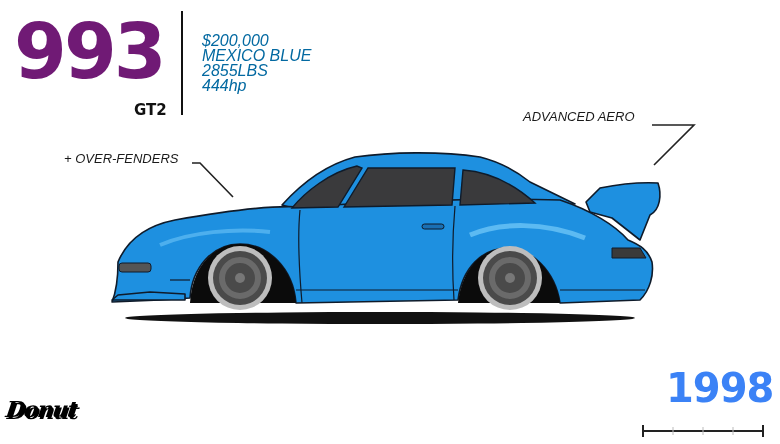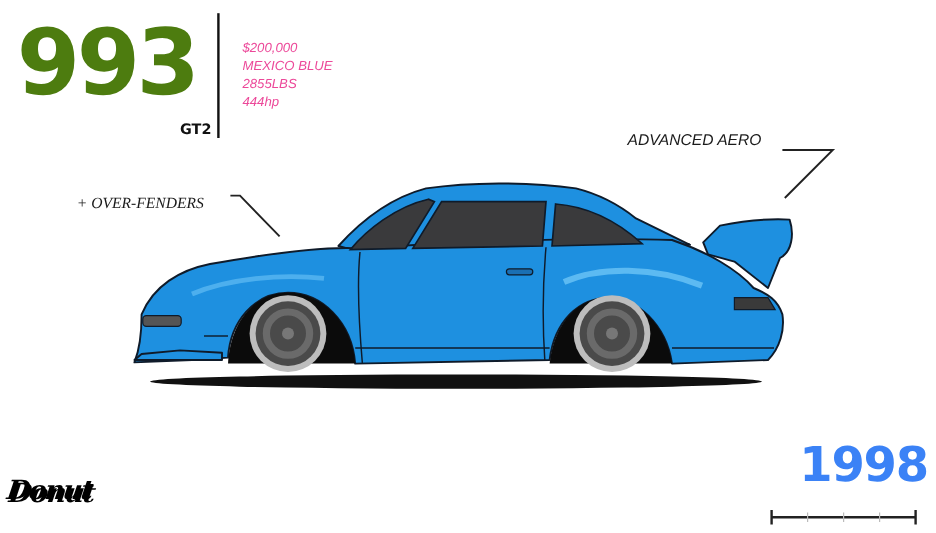--- a/index.html
+++ b/index.html
@@ -1,23 +1,23 @@
 <!DOCTYPE html>
 <html><head>
 <meta charset="utf-8">
 <style>
   html, body { margin:0; padding:0; background:#ffffff; }
   body { width:780px; height:444px; position:relative; overflow:hidden; font-family:"Liberation Sans", sans-serif; color:#111; }
-  .model { position:absolute; left:14px; top:14px; font-family:"DejaVu Sans", sans-serif; font-weight:bold; font-size:76px; letter-spacing:-3px; line-height:1; color:#4d7c0f; }
-  .variant { position:absolute; left:134px; top:101px; font-family:"DejaVu Sans", sans-serif; font-size:12px; font-weight:bold; color:#111;margin-left:16px; }
+  .model { position:absolute; left:14px; top:14px; font-family:"DejaVu Sans", sans-serif; font-weight:bold; font-size:76px; letter-spacing:-3px; line-height:1; color:#701a75; }
+  .variant { position:absolute; left:134px; top:101px; font-family:"DejaVu Sans", sans-serif; font-size:15px; font-weight:bold; color:#111; }
   .divider { position:absolute; left:181px; top:11px; width:2px; height:104px; background:#111; }
-  .specs { position:absolute; left:202px; top:33px; font-style:italic; font-size:11px; line-height:15px; color:#ec4899; }
+  .specs { position:absolute; left:202px; top:33px; font-style:italic; font-size:16px; line-height:15px; color:#0369a1; }
   .specs div { white-space:nowrap; }
   .callout { position:absolute; font-style:italic; font-size:13px; color:#1a1a1a; white-space:nowrap; }
-  .callout-fenders { left:64px; top:161px;font-family:Liberation Serif, serif; }
+  .callout-fenders { left:64px; top:151px; }
   .callout-aero { left:523px; top:109px;text-align:center; }
   .car { position:absolute; left:0; top:0; }
   .logo { position:absolute; left:6px; top:396px; font-family:"DejaVu Serif", serif; font-style:italic; font-weight:bold; font-size:22px; color:#000; transform:skewX(-8deg); letter-spacing:-1px; text-shadow:2px 2px 0 #000; }
   .year { position:absolute; left:666px; top:368px; font-family:"DejaVu Sans", sans-serif; font-weight:bold; font-size:40px; letter-spacing:-1px; color:#3b82f6; line-height:1; }
   .timeline { position:absolute; left:641px; top:424px; width:124px; height:14px; }
 </style>
 </head>
 <body>
 
 <div class="model">993</div>

